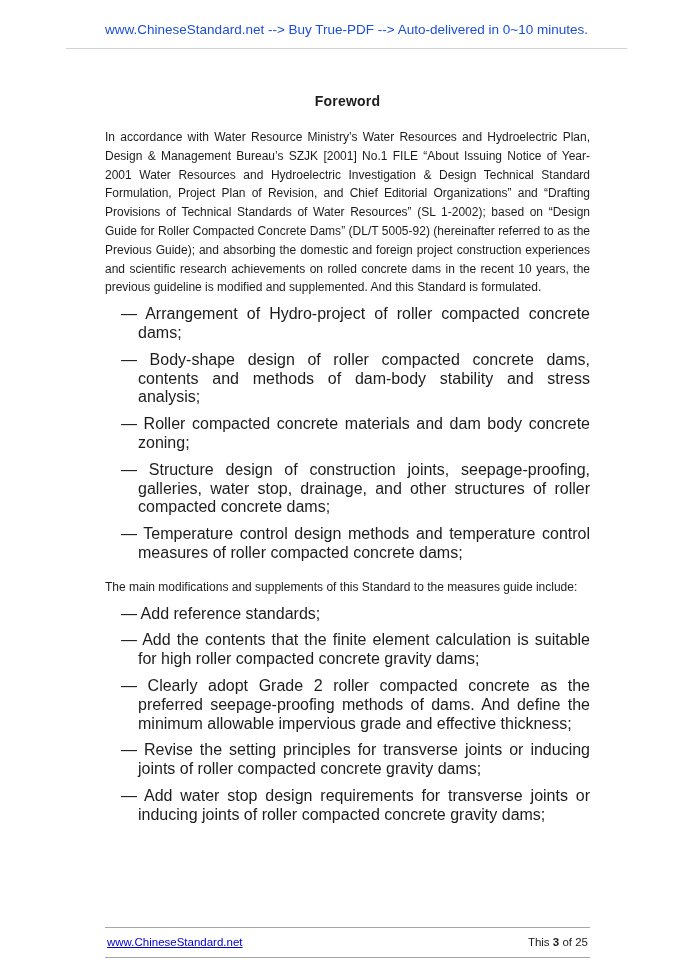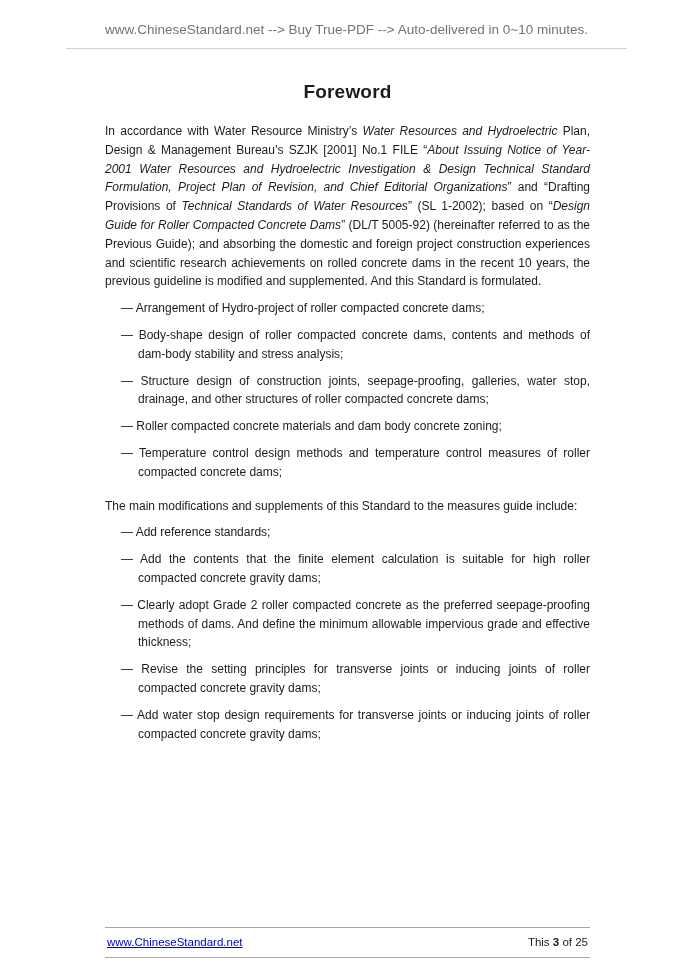--- a/index.html
+++ b/index.html
@@ -11,46 +11,46 @@
   }
   .page {
     position: relative;
     width: 693px; height: 980px;
     background: #ffffff;
     overflow: hidden;
   }
   .promo-header {
     margin: 22px 66px 0 66px;
     text-align: center;
-    color: #737373;
+    color: #1d4ed8;
     font-size: 13.5px;
     padding-bottom: 11px;
     border-bottom: 1px solid #d2d2d2;
   }
   .content {
     margin: 0 103px 0 105px;
   }
   .doc-title {
     text-align: center;
-    font-size: 19px;
+    font-size: 14px;
     font-weight: bold;
-    margin-top: 32px;
+    margin-top: 44px;
     letter-spacing: 0.2px;
   }
   .para {
     font-size: 12px;
     line-height: 18.8px;
     text-align: justify;
     margin-top: 15px;
   }
   .para.first { margin-top: 19px; }
-  .italic { font-style: italic; }
+  .italic { }
   .list { margin-top: 2px; }
   .list-item {
-    font-size: 12px;
+    font-size: 16px;
     line-height: 18.8px;
     text-align: justify;
     margin: 8px 0 0 16px;
     padding-left: 17px;
     text-indent: -17px;
   }
   .footer {
     position: absolute;
     left: 105px; right: 103px; bottom: 22px;
     border-top: 1px solid #a6a6a6;
@@ -79,22 +79,22 @@
   <div class="content">
 
     <div class="doc-title">Foreword</div>
 
     <div class="para first"><span>In accordance with Water Resource Ministry’s </span><span class="italic">Water Resources and Hydroelectric</span><span> Plan, Design &amp; Management Bureau’s SZJK [2001] No.1 FILE “</span><span class="italic">About Issuing Notice of Year-2001 Water Resources and Hydroelectric Investigation &amp; Design Technical Standard Formulation, Project Plan of Revision, and Chief Editorial Organizations</span><span>” and “Drafting Provisions of </span><span class="italic">Technical Standards of Water Resources</span><span>” (SL 1-2002); based on “</span><span class="italic">Design Guide for Roller Compacted Concrete Dams</span><span>” (DL/T 5005-92) (hereinafter referred to as the Previous Guide); and absorbing the domestic and foreign project construction experiences and scientific research achievements on rolled concrete dams in the recent 10 years, the previous guideline is modified and supplemented. And this Standard is formulated.</span></div>
 
 
     <div class="list">
         <div class="list-item">— Arrangement of Hydro-project of roller compacted concrete dams;</div>
         <div class="list-item">— Body-shape design of roller compacted concrete dams, contents and methods of dam-body stability and stress analysis;</div>
+        <div class="list-item">— Roller compacted concrete materials and dam body concrete zoning;</div>
         <div class="list-item">— Structure design of construction joints, seepage-proofing, galleries, water stop, drainage, and other structures of roller compacted concrete dams;</div>
-        <div class="list-item">— Roller compacted concrete materials and dam body concrete zoning;</div>
         <div class="list-item">— Temperature control design methods and temperature control measures of roller compacted concrete dams;</div>
       </div>
 
     <div class="para">The main modifications and supplements of this Standard to the measures guide include:</div>
 
     <div class="list">
         <div class="list-item">— Add reference standards;</div>
         <div class="list-item">— Add the contents that the finite element calculation is suitable for high roller compacted concrete gravity dams;</div>
         <div class="list-item">— Clearly adopt Grade 2 roller compacted concrete as the preferred seepage-proofing methods of dams. And define the minimum allowable impervious grade and effective thickness;</div>
         <div class="list-item">— Revise the setting principles for transverse joints or inducing joints of roller compacted concrete gravity dams;</div>

